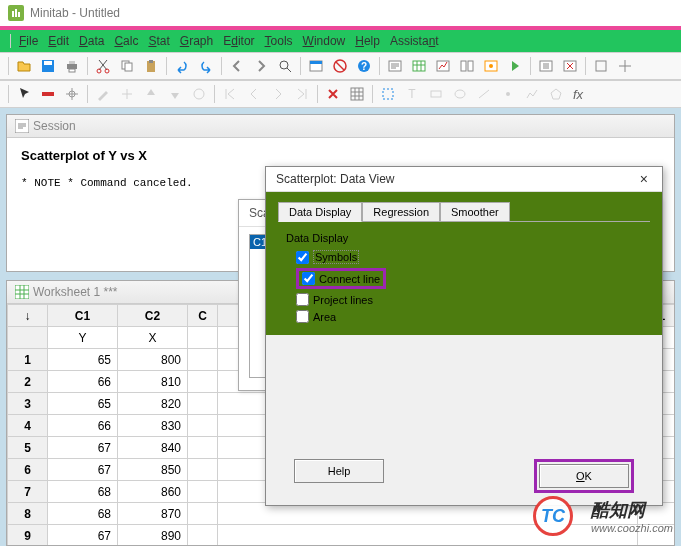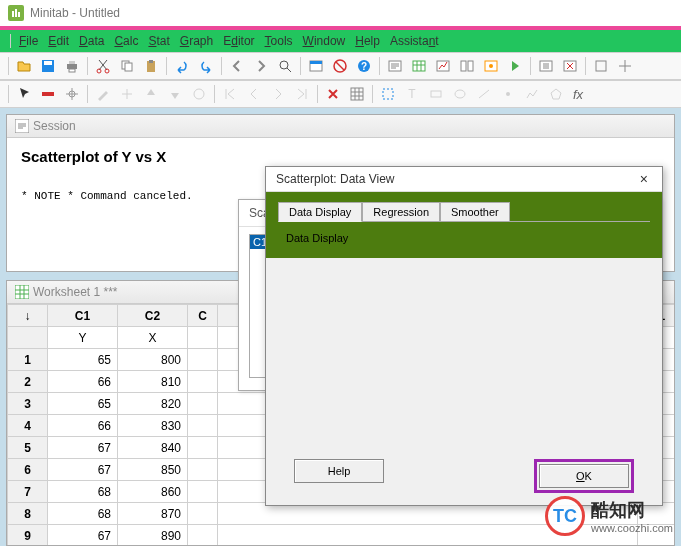--- a/index.html
+++ b/index.html
@@ -20,21 +20,21 @@
 .toolbar .vsep { width: 1px; height: 18px; background: #ccc; margin: 0 2px; }
 .toolbar svg { width: 16px; height: 16px; }
 .toolbar .fx { color: #666; font-style: italic; font-size: 13px; margin-left: 4px; }
 
 .workspace { position: absolute; top: 108px; left: 0; right: 0; bottom: 0; background: #c5ddea; padding: 6px; }
 
 .session-window { background: #fff; border: 1px solid #aaa; margin-bottom: 8px; height: 158px; overflow: hidden; }
 .session-window .win-title { background: linear-gradient(#f5f5f5,#e8e8e8); padding: 4px 8px; display: flex; align-items: flex-end; border-bottom: 1px solid #ccc; color: #888; font-size: 12px; }
 .session-window .win-title .win-icon { width: 14px; height: 14px; margin-right: 4px; }
 .session-content { padding: 10px 14px; }
-.session-content h3 { font-size: 15px; font-weight: bold; margin-bottom: 25px; font-family: Arial, sans-serif; }
+.session-content h3 { font-size: 13px; font-weight: bold; margin-bottom: 14px; font-family: Arial, sans-serif; }
 .session-content .note { font-family: "Courier New", monospace; font-size: 11px; }
 
 .worksheet-window { background: #fff; border: 1px solid #aaa; height: 266px; overflow: hidden; }
 .worksheet-window .win-title { background: linear-gradient(#f5f5f5,#e8e8e8); padding: 4px 8px; display: flex; align-items: center; border-bottom: 1px solid #ccc; color: #888; font-size: 12px; }
 .worksheet-window .win-title .win-icon { width: 14px; height: 14px; margin-right: 4px; }
 
 .grid { border-collapse: collapse; width: 100%; font-size: 12px; table-layout: fixed; }
 .grid th, .grid td { border: 1px solid #d0d0d0; padding: 3px 6px; height: 22px; background: #fff; }
 .grid .rowhead { background: #f0f0f0; text-align: center; font-weight: bold; width: 40px; }
 .grid .colhead { background: #f0f0f0; text-align: center; font-weight: bold; }
@@ -57,21 +57,21 @@
 .tabs .tab.active { background: #f0f0f0; border-bottom: 1px solid #f0f0f0; margin-bottom: -1px; }
 .group-label { font-size: 11px; margin-bottom: 4px; margin-left: 8px; }
 .checks { margin-left: 18px; }
 .check-row { display: flex; align-items: center; font-size: 11px; padding: 2px 0; gap: 4px; }
 .check-row input { margin: 0; }
 .highlight { border: 3px solid #9c27b0; padding: 1px 3px; display: inline-flex; align-items:center; gap:4px; }
 .dlg-buttons { position: absolute; bottom: 12px; left: 0; right: 0; display: flex; justify-content: space-between; padding: 0 28px; }
 .dlg-btn { width: 90px; height: 24px; border: 1px solid #888; background: #f0f0f0; font-size: 11px; cursor: pointer; box-shadow: 1px 1px 0 #fff inset; }
 .ok-wrap { border: 3px solid #9c27b0; padding: 2px; display:inline-block; }
 
-.watermark { position: absolute; bottom: 10px; right: 8px; display: flex; align-items: center; gap: 6px; opacity: 0.95; }
+.watermark { position: absolute; bottom: 10px; right: 8px; display: flex; align-items: center; gap: 18px; opacity: 0.95; font-style: italic; }
 .watermark .logo { width: 40px; height: 40px; border: 3px solid #e53935; border-radius: 50%; display: flex; align-items: center; justify-content: center; font-weight: bold; font-size: 18px; color: #1e88e5; background:#fff; }
 .watermark .wm-text { text-align: left; }
 .watermark .wm-main { font-size: 18px; font-weight: bold; color: #222; }
 .watermark .wm-sub { font-size: 11px; color: #666; }
 </style>
 </head>
 <body>
 
 <div class="titlebar">
   <span class="app-icon">
@@ -506,20 +506,40 @@
     <span>Scatterplot: Data View</span>
     <span class="dlg-close">×</span>
   </div>
   <div class="dlg-body">
     <div class="tabs">
       <div class="tab active">Data Display</div>
       <div class="tab">Regression</div>
       <div class="tab">Smoother</div>
     </div>
     <div class="group-label">Data Display</div>
+    <div class="checks">
+      <div class="check-row">
+        <input type="checkbox" checked="" style="">
+        <span style="border:1px dotted #888;padding:0 1px">Symbols</span>
+      </div>
+      <div class="check-row">
+        <span class="highlight">
+          <input type="checkbox" checked="" style="">
+          <span>Connect line</span>
+        </span>
+      </div>
+      <div class="check-row">
+        <input type="checkbox" style="">
+        <span>Project lines</span>
+      </div>
+      <div class="check-row">
+        <input type="checkbox" style="">
+        <span>Area</span>
+      </div>
+    </div>
   </div>
   <div class="dlg-buttons">
     <button class="dlg-btn">Help</button>
     <span class="ok-wrap"><button class="dlg-btn"><u>O</u>K</button></span>
   </div>
 </div>
 
 <div class="watermark">
   <div class="logo">TC</div>
   <div class="wm-text">

